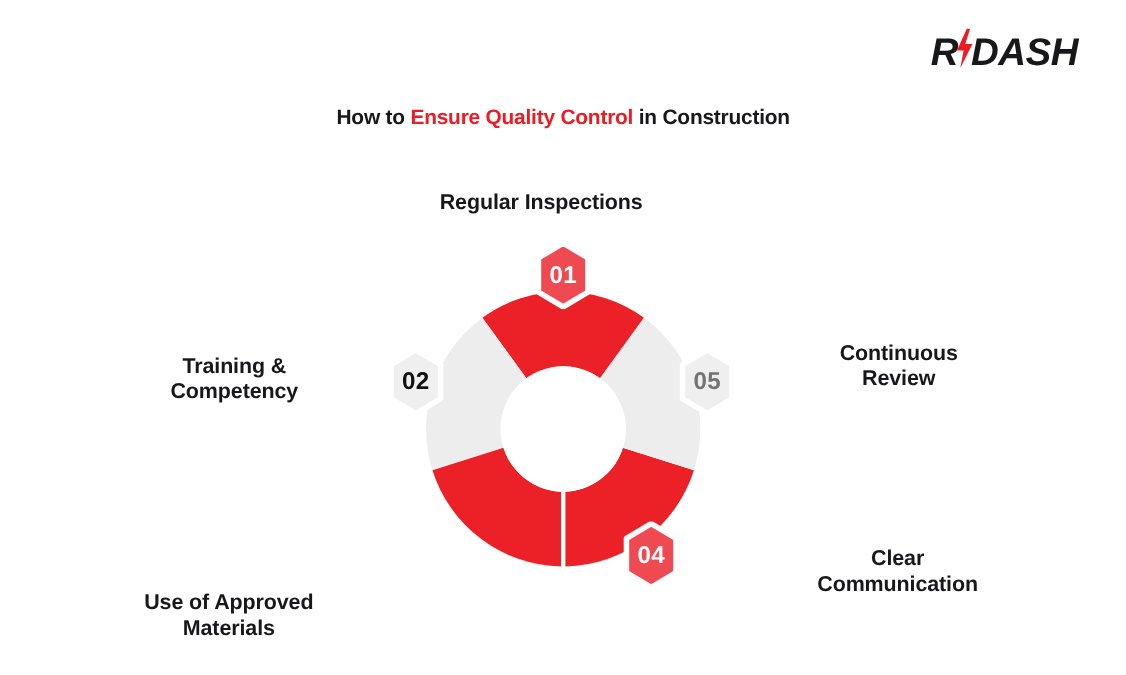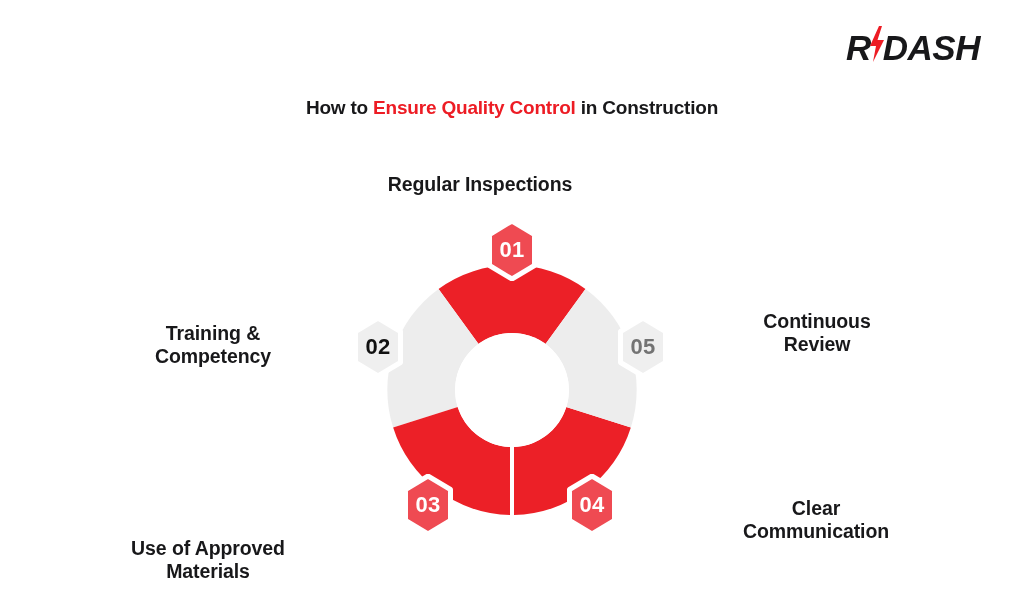--- a/index.html
+++ b/index.html
@@ -119,21 +119,21 @@
   
   .step-label {
     position: absolute;
     font-size: 19.5px;
     font-weight: bold;
     color: #18181a;
     line-height: 1.18;
     letter-spacing: -0.1px;
   }
   .label-01 {
-    left: 0; top: 173px; width: 960px;
+    left: 12px; top: 173px; width: 960px;
     text-align: center;
   }
   .label-02 {
     left: 86px; top: 322px; width: 254px;
     text-align: center;
   }
   .label-03 {
     left: 78px; top: 499px; width: 260px;
     text-align: center;
     margin-top: 38px;
@@ -216,26 +216,20 @@
     <span class="badge-num light" style="color: rgb(255, 255, 255);">01</span>
   </div>
 
   <div class="badge badge-02">
     <svg viewBox="0 0 58 62" aria-hidden="true">
       <path d="M29 2 L51.5 15.5 L51.5 46.5 L29 60 L6.5 46.5 L6.5 15.5 Z" fill="#EFEFEF" stroke="#ffffff" stroke-width="5" stroke-linejoin="round"></path>
     </svg>
     <span class="badge-num dark" style="color: rgb(17, 17, 17);">02</span>
   </div>
 
-  <div class="badge badge-03">
-    <svg viewBox="0 0 58 62" aria-hidden="true">
-      <path d="M29 2 L51.5 15.5 L51.5 46.5 L29 60 L6.5 46.5 L6.5 15.5 Z" fill="#EF4A52" stroke="#ffffff" stroke-width="5" stroke-linejoin="round"></path>
-    </svg>
-    <span class="badge-num light" style="color: rgb(255, 255, 255);">03</span>
-  </div>
 
   <div class="badge badge-04">
     <svg viewBox="0 0 58 62" aria-hidden="true">
       <path d="M29 2 L51.5 15.5 L51.5 46.5 L29 60 L6.5 46.5 L6.5 15.5 Z" fill="#EF4A52" stroke="#ffffff" stroke-width="5" stroke-linejoin="round"></path>
     </svg>
     <span class="badge-num light" style="color: rgb(255, 255, 255);">04</span>
   </div>
 
   <div class="badge badge-05">
     <svg viewBox="0 0 58 62" aria-hidden="true">

